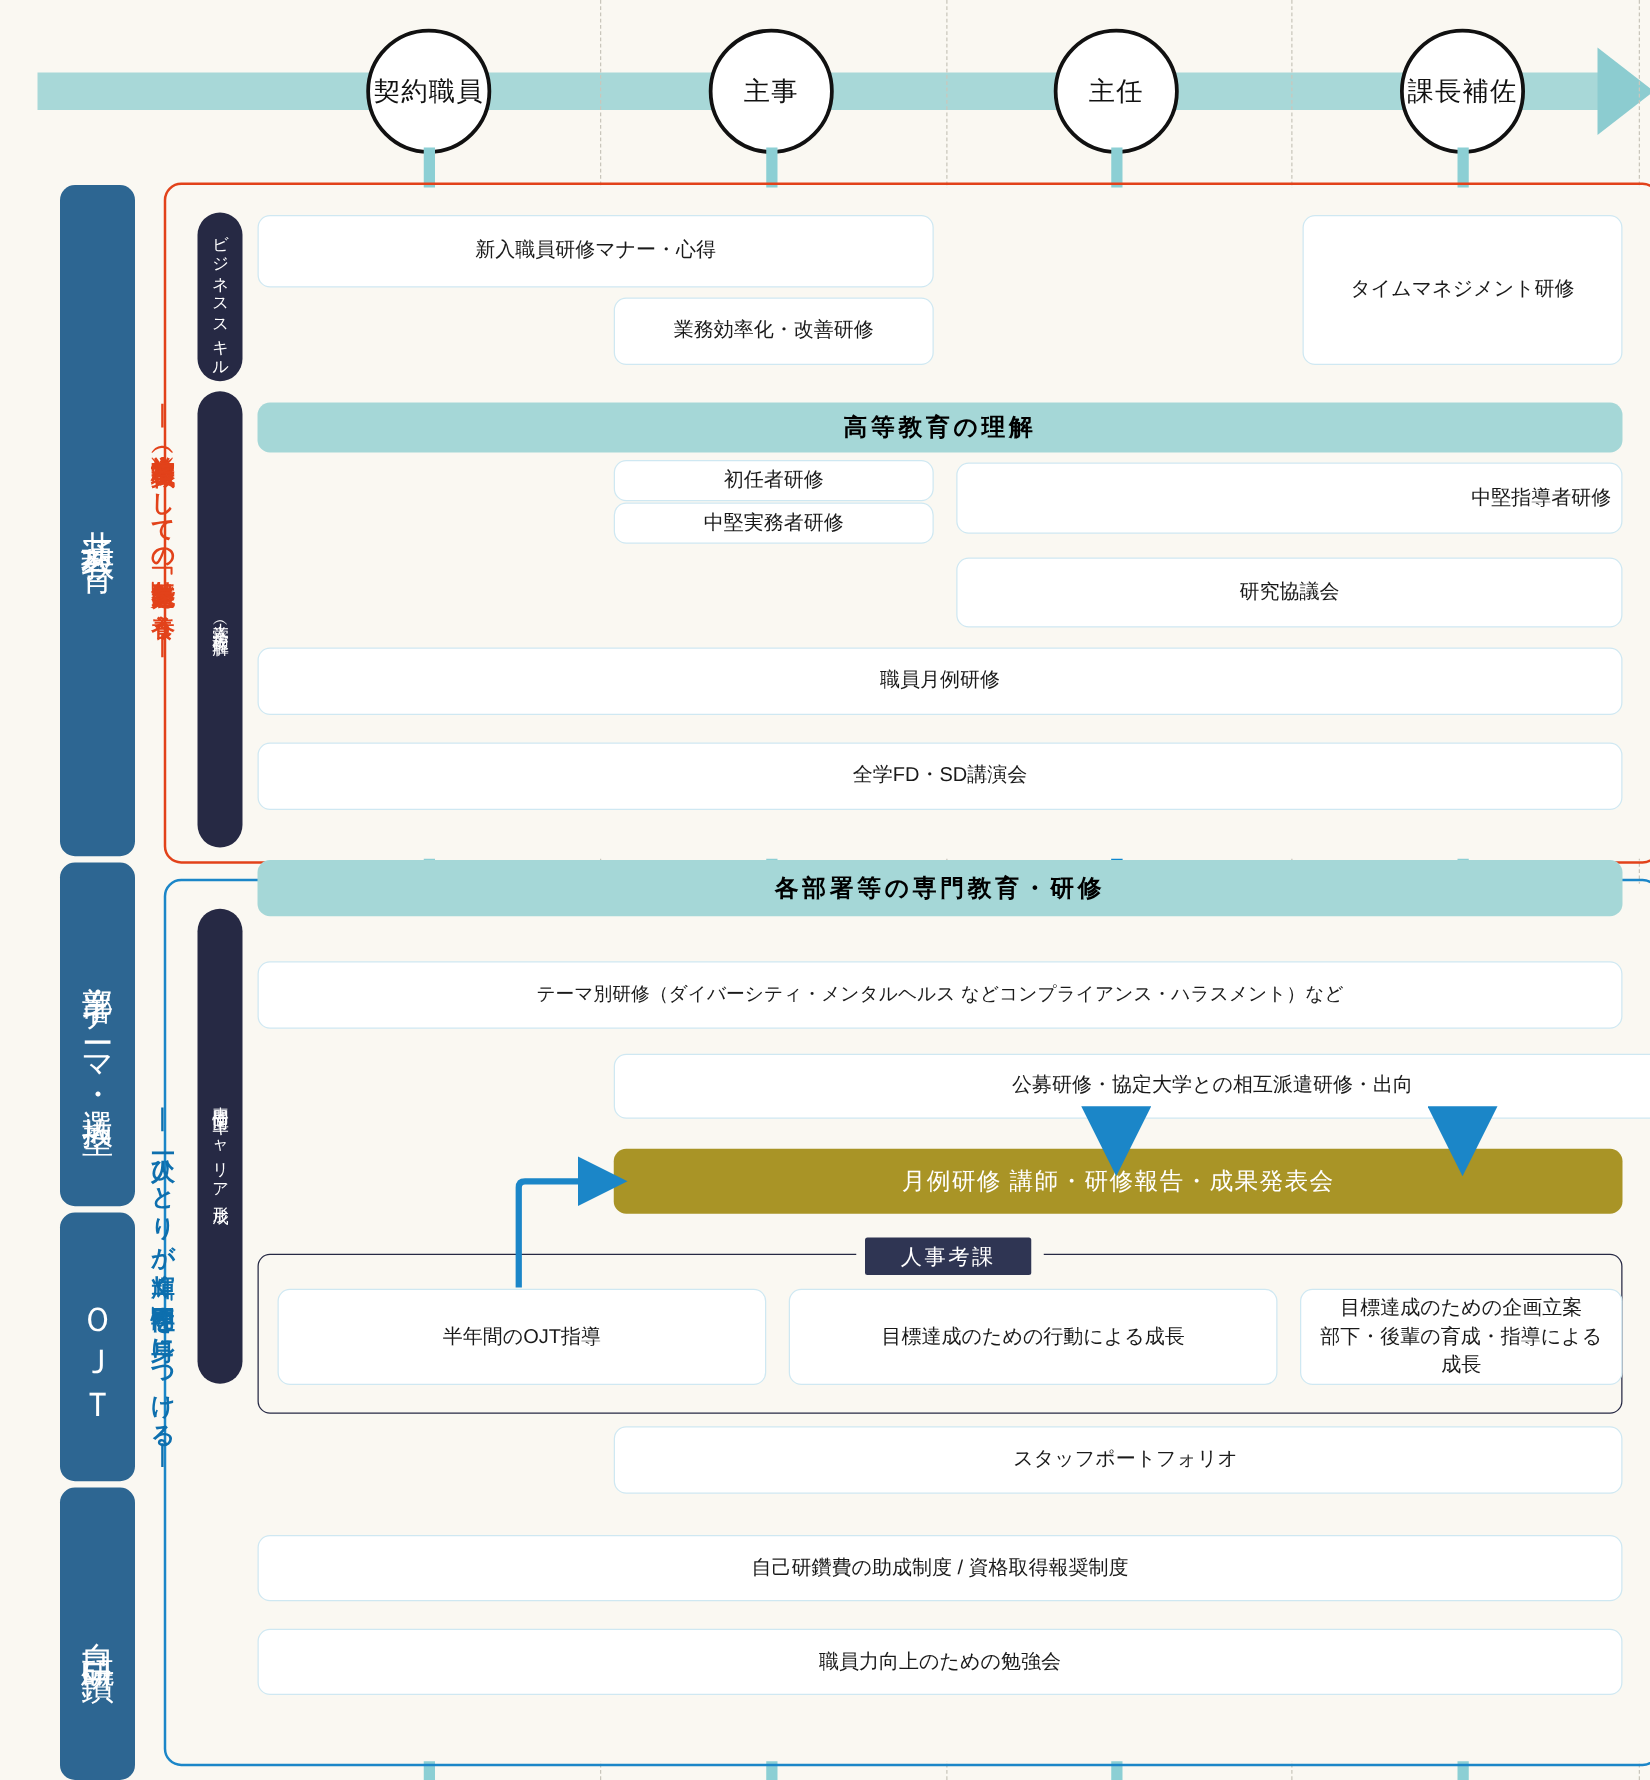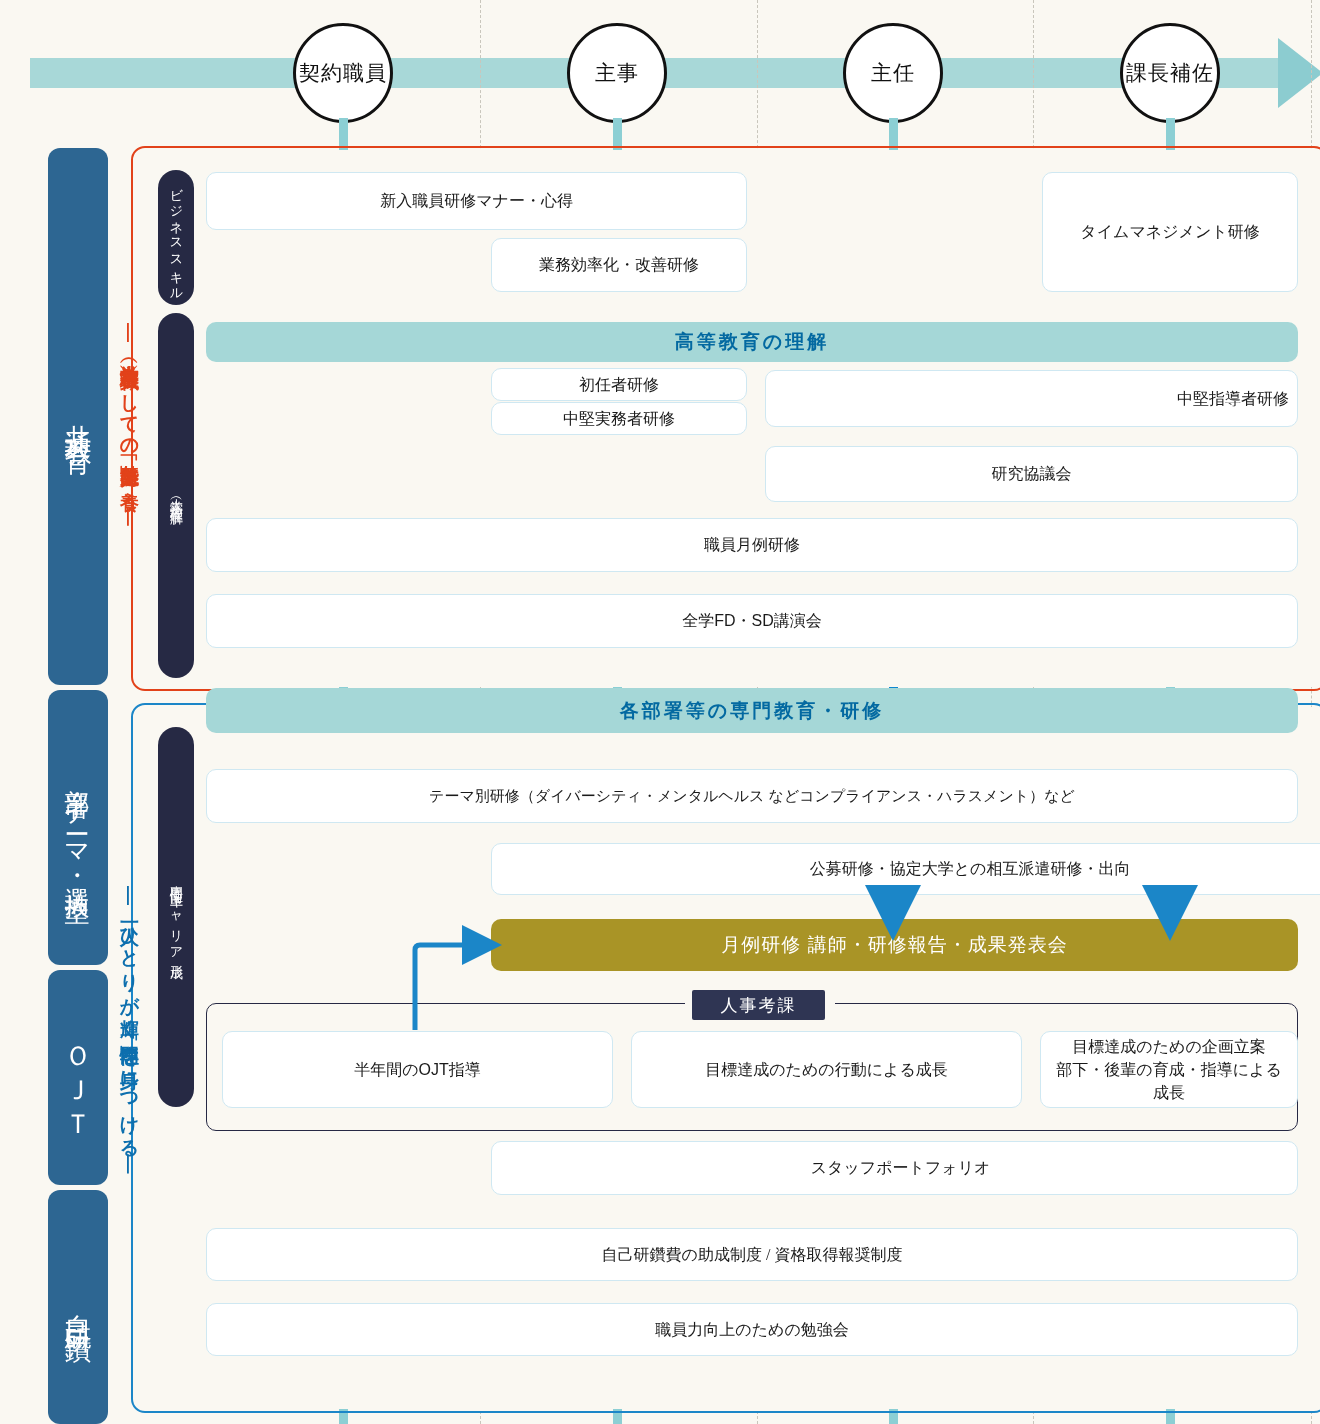--- a/index.html
+++ b/index.html
@@ -86,21 +86,21 @@
   
   .wbox{
     background:#ffffff;border:1px solid #cfe8f2;border-radius:10px;
     display:flex;align-items:center;justify-content:center;
     font-size:16px;color:#1a1a1a;text-align:center;line-height:1.45;
     padding:2px 8px;
   }
   .bandbox{
     background:#a5d7d7;border-radius:10px;
     display:flex;align-items:center;justify-content:center;
-    color:#0369a1;font-size:19px;letter-spacing:3px;font-weight:bold;
+    color:#000000;font-size:19px;letter-spacing:3px;font-weight:bold;
   }
   .goldbox{
     background:#a99426;border-radius:10px;
     display:flex;align-items:center;justify-content:center;
     color:#ffffff;font-size:19px;letter-spacing:1px;
   }
   .hr-frame{
     border:1.5px solid #262944;border-radius:10px;background:transparent;
   }
   .hr-badge{
@@ -245,21 +245,21 @@
     <span>目標達成のための行動による成長</span>
   </div>
   <div class="abs wbox" style="left:1010px;top:1031px;width:258px;height:77px;white-space:pre-line;">
     <span style="white-space:pre-line;">目標達成のための企画立案
 部下・後輩の育成・指導による成長</span>
   </div>
 
   <div class="abs wbox" style="left:461px;top:1141px;width:807px;height:54px;padding-left:20px;">
     <span>スタッフポートフォリオ</span>
   </div>
-  <div class="abs wbox" style="left:176px;top:1228px;width:1092px;height:53px;font-family:Liberation Serif, serif;">
+  <div class="abs wbox" style="left:176px;top:1228px;width:1092px;height:53px;">
     <span>自己研鑽費の助成制度 / 資格取得報奨制度</span>
   </div>
   <div class="abs wbox" style="left:176px;top:1303px;width:1092px;height:53px;">
     <span>職員力向上のための勉強会</span>
   </div>
 
   <svg class="overlay" viewBox="0 0 1320 1424">
     <defs>
       <marker id="ah" markerWidth="8" markerHeight="8" refX="4" refY="4" orient="auto">
         <path d="M0,0 L8,4 L0,8 z" fill="#1b86c8"></path>

